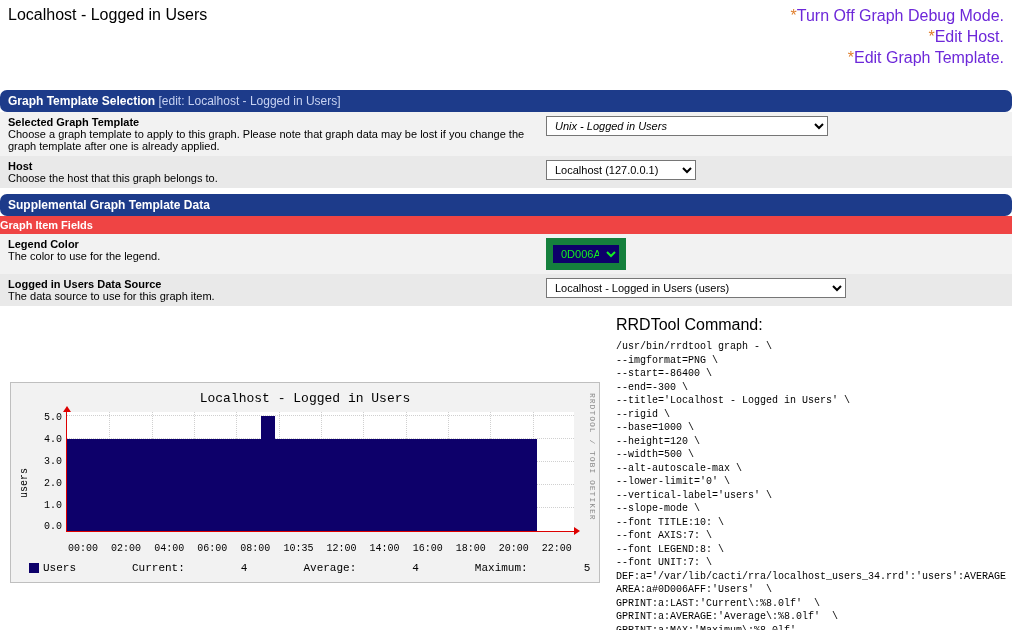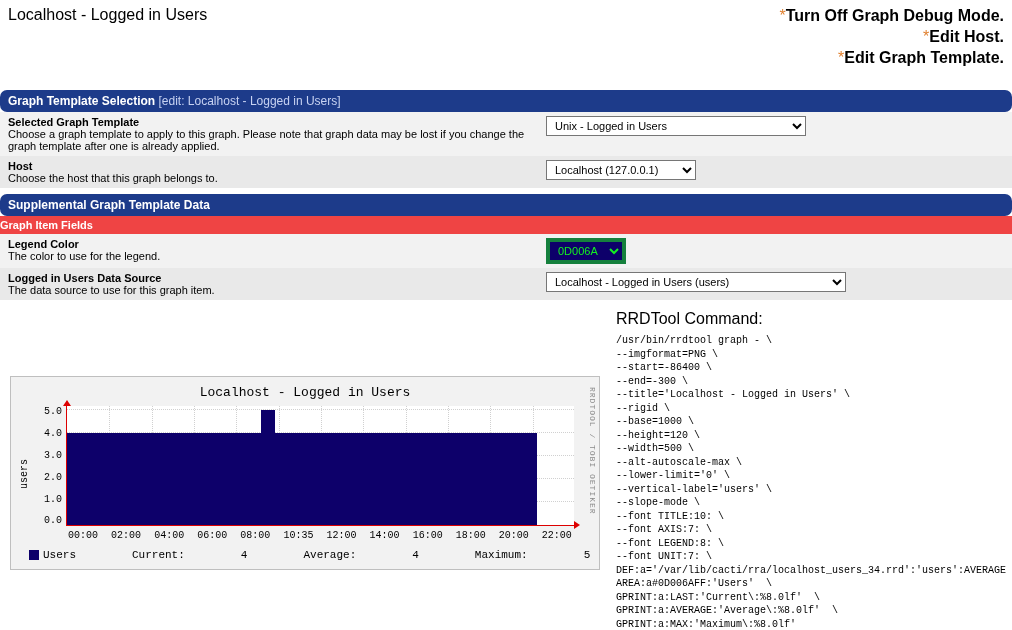--- a/index.html
+++ b/index.html
@@ -2,56 +2,56 @@
 <html><head>
   <meta charset="utf-8">
   <style>
     * { margin: 0; padding: 0; box-sizing: border-box; }
     body { font-family: Verdana, Arial, sans-serif; font-size: 11px; background: #fff; width: 1012px; }
     
     .header-row { display: flex; justify-content: space-between; align-items: flex-start; padding: 6px 8px 4px 8px; }
     .page-title { font-family: Arial, sans-serif; font-size: 16px; color: #000; }
     .debug-links { text-align: right; font-family: Arial, sans-serif; font-size: 16px; line-height: 1.3; }
     .debug-links .ast { color: #e08030; }
-    .debug-links a { color: #000000; text-decoration: none; font-weight: bold; }
+    .debug-links a { color: #6d28d9; text-decoration: none; }
     
     .bar-dark { background: #1d3b8a; color: #fff; font-size: 12px; padding: 4px 8px; font-weight: bold; border-radius: 7px; }
     .bar-dark .edit-note { font-weight: normal; color: #c7d2f2; }
     .bar-med { background: #ef4444; color: #fff; font-size: 11px; padding: 3px 0; font-weight: bold; }
     
     .config-row { display: flex; background: #f2f2f2; border-bottom: 0; padding: 0; }
     .config-row.alt { background: #e9e9e9; justify-content: flex-end; }
     .config-label { flex: 0 0 538px; padding: 4px 8px; }
     .config-label .lbl-title { font-weight: bold; }
     .config-label .lbl-desc { color: #000; }
     .config-control { flex: 1; padding: 4px 8px; }
     
     select { font-size: 11px; padding: 2px 4px; border: 1px solid #767676; background: #fff; }
-    select.wide { width: 260px; }
+    select.wide { width: 282px; font-style: italic; }
     select.wider { width: 300px; }
     select.mid { width: 150px; }
-    select.color-swatch { background: #0d006a; color: #14f020; width: 80px; border: 4px solid #15803d; }
+    select.color-swatch { background: #0d006a; color: #14f020; width: 80px; border: 7px solid #15803d; }
     
     .bottom-area { display: flex; align-items: flex-start; margin-top: 6px; }
     .graph-panel { flex: 0 0 590px; margin-left: 10px; margin-top: 70px; }
     .graph-box { border: 1px solid #bfbfbf; background: #f2f2f2; position: relative; padding: 8px; }
     .graph-title { text-align: center; font-family: "Courier New", monospace; font-size: 13px; margin-bottom: 6px; }
     .vert-brand { position: absolute; right: 2px; top: 10px; writing-mode: vertical-rl; font-family: "Courier New", monospace; font-size: 8px; color: #8a8a8a; letter-spacing: 1px; }
     
     .plot-wrap { display: flex; align-items: center; }
     .ylabel { writing-mode: vertical-rl; transform: rotate(180deg); font-family: "Courier New", monospace; font-size: 10px; margin-right: 4px; }
     .plot { position: relative; width: 540px; }
     .yaxis { position: absolute; left: 0; top: 0; height: 120px; display: flex; flex-direction: column; justify-content: space-between; font-family: "Courier New", monospace; font-size: 10px; text-align: right; width: 28px; }
     .canvas { margin-left: 32px; position: relative; height: 120px; background: #fff; border-left: 1px solid #d00; border-bottom: 1px solid #d00; }
     .grid-h { position: absolute; left: 0; right: 0; border-top: 1px dotted #d0d0d0; }
     .grid-v { position: absolute; top: 0; bottom: 0; border-left: 1px dotted #d0d0d0; }
     .area-fill { position: absolute; background: #0d006a; bottom: 0; }
     .arrow-up { position: absolute; left: -4px; top: -6px; width: 0; height: 0; border-left: 4px solid transparent; border-right: 4px solid transparent; border-bottom: 6px solid #d00; }
     .arrow-right { position: absolute; right: -6px; bottom: -4px; width: 0; height: 0; border-top: 4px solid transparent; border-bottom: 4px solid transparent; border-left: 6px solid #d00; }
-    .xaxis { margin-left: 32px; display: flex; justify-content: space-between; font-family: "Courier New", monospace; font-size: 10px; margin-top: 4px; padding: 0 2px; }
+    .xaxis { margin-left: 32px; display: flex; justify-content: space-between; font-family: "Courier New", monospace; font-size: 10px; margin-top: 11px; padding: 0 2px; }
     
     .legend { font-family: "Courier New", monospace; font-size: 11px; margin-top: 8px; padding-left: 10px; }
     .legend .sw { display: inline-block; width: 10px; height: 10px; background: #0d006a; vertical-align: middle; margin-right: 4px; }
     .legend .gap { display: inline-block; width: 56px; }
     
     .cmd-panel { flex: 1; padding: 4px 10px 4px 16px; }
     .cmd-title { font-family: Arial, sans-serif; font-size: 16px; margin-bottom: 6px; }
     .cmd-text { font-family: "Courier New", monospace; font-size: 10px; white-space: pre; line-height: 1.35; }
   </style>
 </head>

